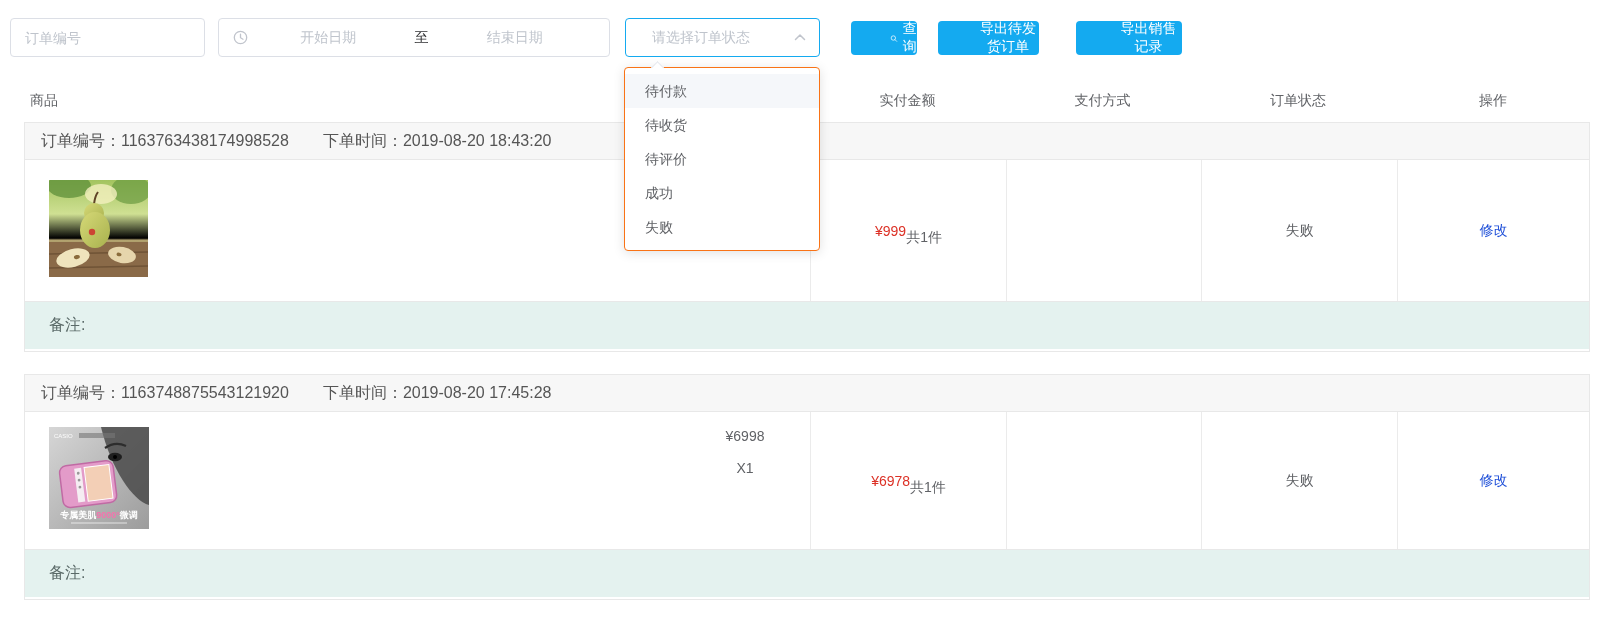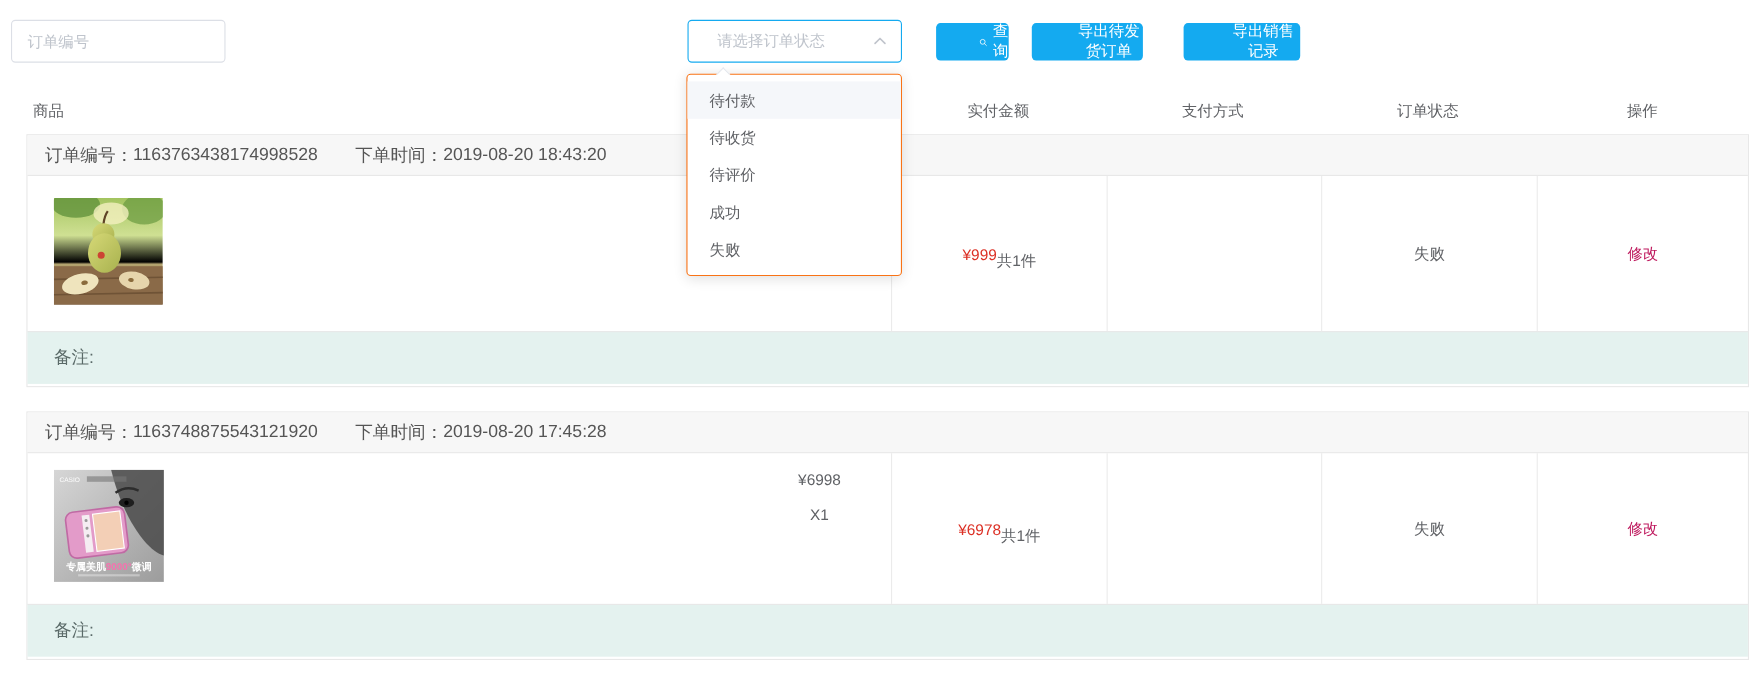--- a/index.html
+++ b/index.html
@@ -66,21 +66,21 @@
     position:absolute; top:0; bottom:0; border-left:1px solid #ebebeb;
     display:flex; flex-direction:row; align-items:center; justify-content:center;
     font-size:14px; color:#606266; text-align:center;
   }
   .cell-paid   { left:785px;  width:196px; }
   .cell-pay    { left:981px;  width:195px; }
   .cell-status { left:1176px; width:196px; }
   .cell-action { left:1372px; right:0; }
   .cell .line2 { margin-top:14px; }
   .price-red { color:#dc3126; }
-  .modify-link { color:#be185d; cursor:pointer; }
+  .modify-link { color:#1d4ed8; cursor:pointer; }
 
   .unit-price-block { position:absolute; left:620px; width:200px; text-align:center; color:#606266; font-size:14px; }
   #card-1 .unit-price-block { top:28px; }
   #card-2 .unit-price-block { top:16px; }
   .unit-price-block .line2 { margin-top:16px; }
 
   .product-img { position:absolute; left:24px; display:block; }
   #card-1 .product-img { top:20px; }
   #card-2 .product-img { top:15px; }
 
@@ -102,20 +102,29 @@
   .dd-item { height:34px; line-height:34px; padding-left:20px; font-size:14px; color:#606266; cursor:pointer; }
   .dd-item.hl { background:#f5f7fa; }
 </style>
 </head>
 <body>
 
 <div class="canvas">
 
   <input class="txt-input" value="" placeholder="订单编号" style="">
 
+  <div class="date-range">
+    <svg width="15" height="15" viewBox="0 0 15 15">
+      <circle cx="7.5" cy="7.5" r="6.2" fill="none" stroke="#c0c4cc" stroke-width="1.3"></circle>
+      <path d="M7.5 4.2 V7.7 L10 9.2" fill="none" stroke="#c0c4cc" stroke-width="1.3" stroke-linecap="round"></path>
+    </svg>
+    <span class="ph">开始日期</span>
+    <span class="sep">至</span>
+    <span class="ph">结束日期</span>
+  </div>
 
   <div class="status-select">
     <span class="ph">请选择订单状态</span>
     <svg width="14" height="11" viewBox="0 0 14 11">
       <path d="M2.5 7.5 L7 3 L11.5 7.5" fill="none" stroke="#c0c4cc" stroke-width="1.5" stroke-linecap="round" stroke-linejoin="round"></path>
     </svg>
   </div>
 
   <button class="btn" id="btn-search">
     <svg width="15" height="15" viewBox="0 0 16 16">

